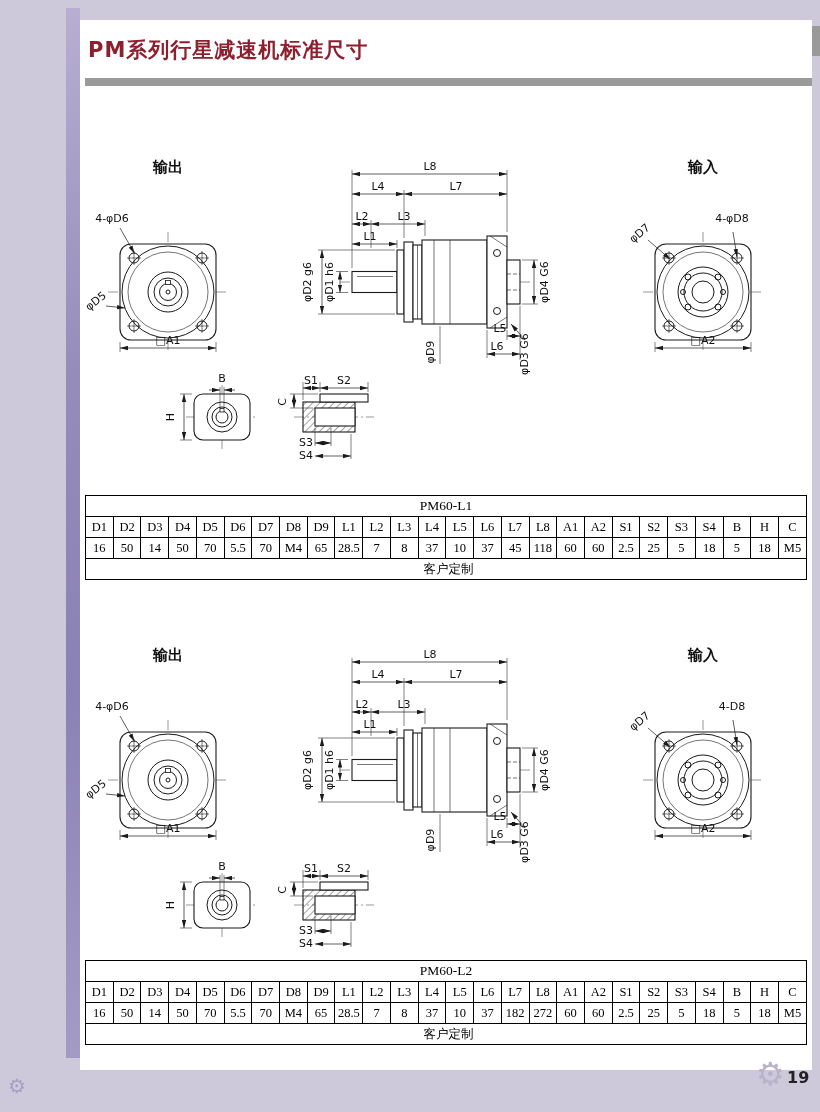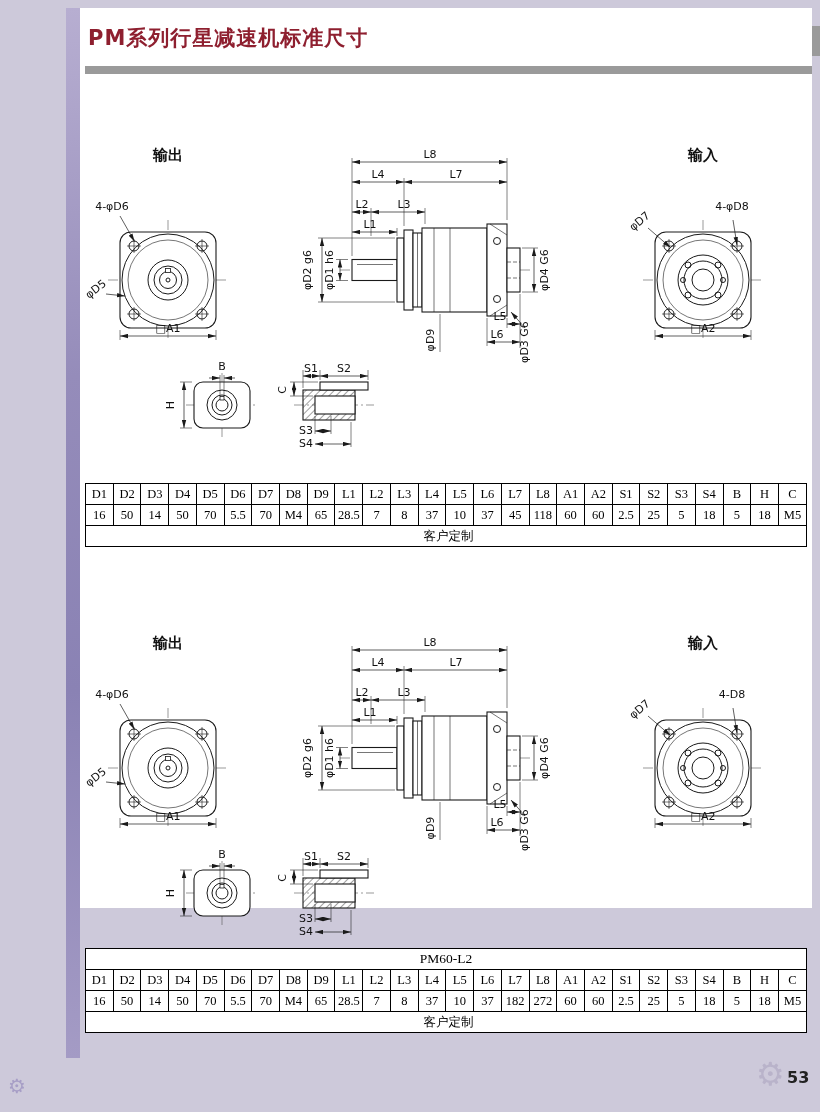--- a/index.html
+++ b/index.html
@@ -1,21 +1,21 @@
 <!DOCTYPE html>
 <html><head>
 <meta charset="utf-8">
 <style>
   * { margin:0; padding:0; box-sizing:border-box; }
   html,body { background:#cdc9da; }
   .page { position:relative; width:820px; height:1112px; background:#cdc9da; overflow:hidden;
           font-family:"DejaVu Sans", sans-serif; }
   .strip { position:absolute; left:66px; top:8px; width:14px; height:1050px;
            background:linear-gradient(180deg,#b7aed1 0%,#958cba 35%,#8a82b4 65%,#a49bc5 100%); }
-  .content { position:absolute; left:80px; top:8px; width:732px; height:900px; background:#ffffff; }
+  .content { position:absolute; left:80px; top:20px; width:732px; height:1050px; background:#ffffff; }
   .page-title { position:absolute; left:8px; top:16px; font-size:21px; font-weight:bold;
                 color:#8e1f2f; letter-spacing:1px; font-family:"DejaVu Sans", sans-serif; white-space:nowrap; }
   .accent-block { position:absolute; left:768px; top:26px; width:52px; height:30px; background:#9a9a9a; }
   .accent-bar { position:absolute; left:5px; top:58px; width:727px; height:8px; background:#9a9a9a; }
   .drawing { position:absolute; overflow:visible; }
   .dim-table { position:absolute; left:5px; border-collapse:collapse; table-layout:fixed; width:722px;
                font-family:"Liberation Serif", serif; font-size:12.5px; color:#000; background:#fff; }
   .dim-table td { border:1px solid #000; text-align:center; height:21px; padding:0 1px;
                   white-space:nowrap; overflow:hidden; }
   .dim-table td.t-title { font-size:13.5px; }
@@ -264,20 +264,23 @@
       <text class="svg-label" x="224" y="294">S3</text>
       <text class="svg-label" x="224" y="307">S4</text>
       <text class="svg-label" transform="rotate(-90 204 250)" x="204" y="250">C</text>
     </svg>
 
     <table class="dim-table" style="top:475px;">
       <colgroup>
           <col span="26">
         </colgroup>
       <tbody>
+          <tr>
+        <td class="t-title" colspan="26">PM60-L1</td>
+      </tr>
       <tr>
             <td>D1</td>
             <td>D2</td>
             <td>D3</td>
             <td>D4</td>
             <td>D5</td>
             <td>D6</td>
             <td>D7</td>
             <td>D8</td>
             <td>D9</td>
@@ -431,14 +434,14 @@
           </tr>
       <tr>
         <td class="t-footer" colspan="26">客户定制</td>
       </tr>
     </tbody>
       </table>
   </div>
 
   <div class="gear-bl">⚙</div>
   <div class="gear-br">⚙</div>
-  <div class="page-num">53</div>
+  <div class="page-num">19</div>
 </div>
 
 </body></html>

